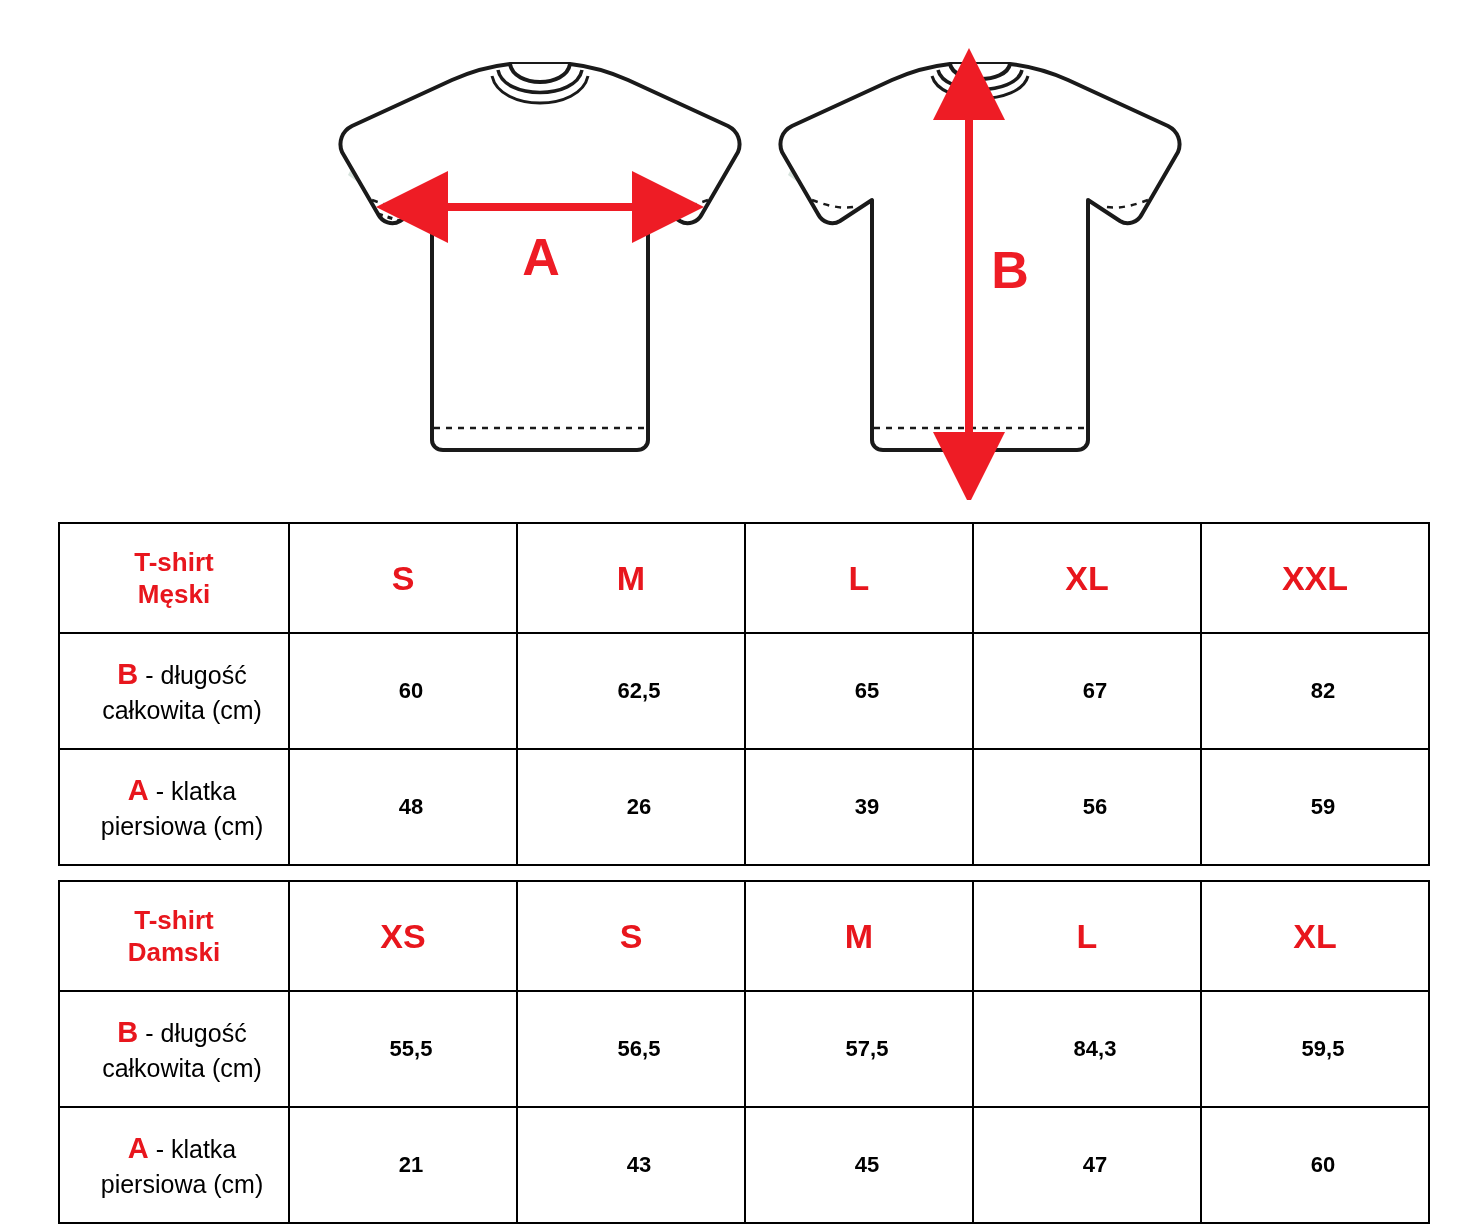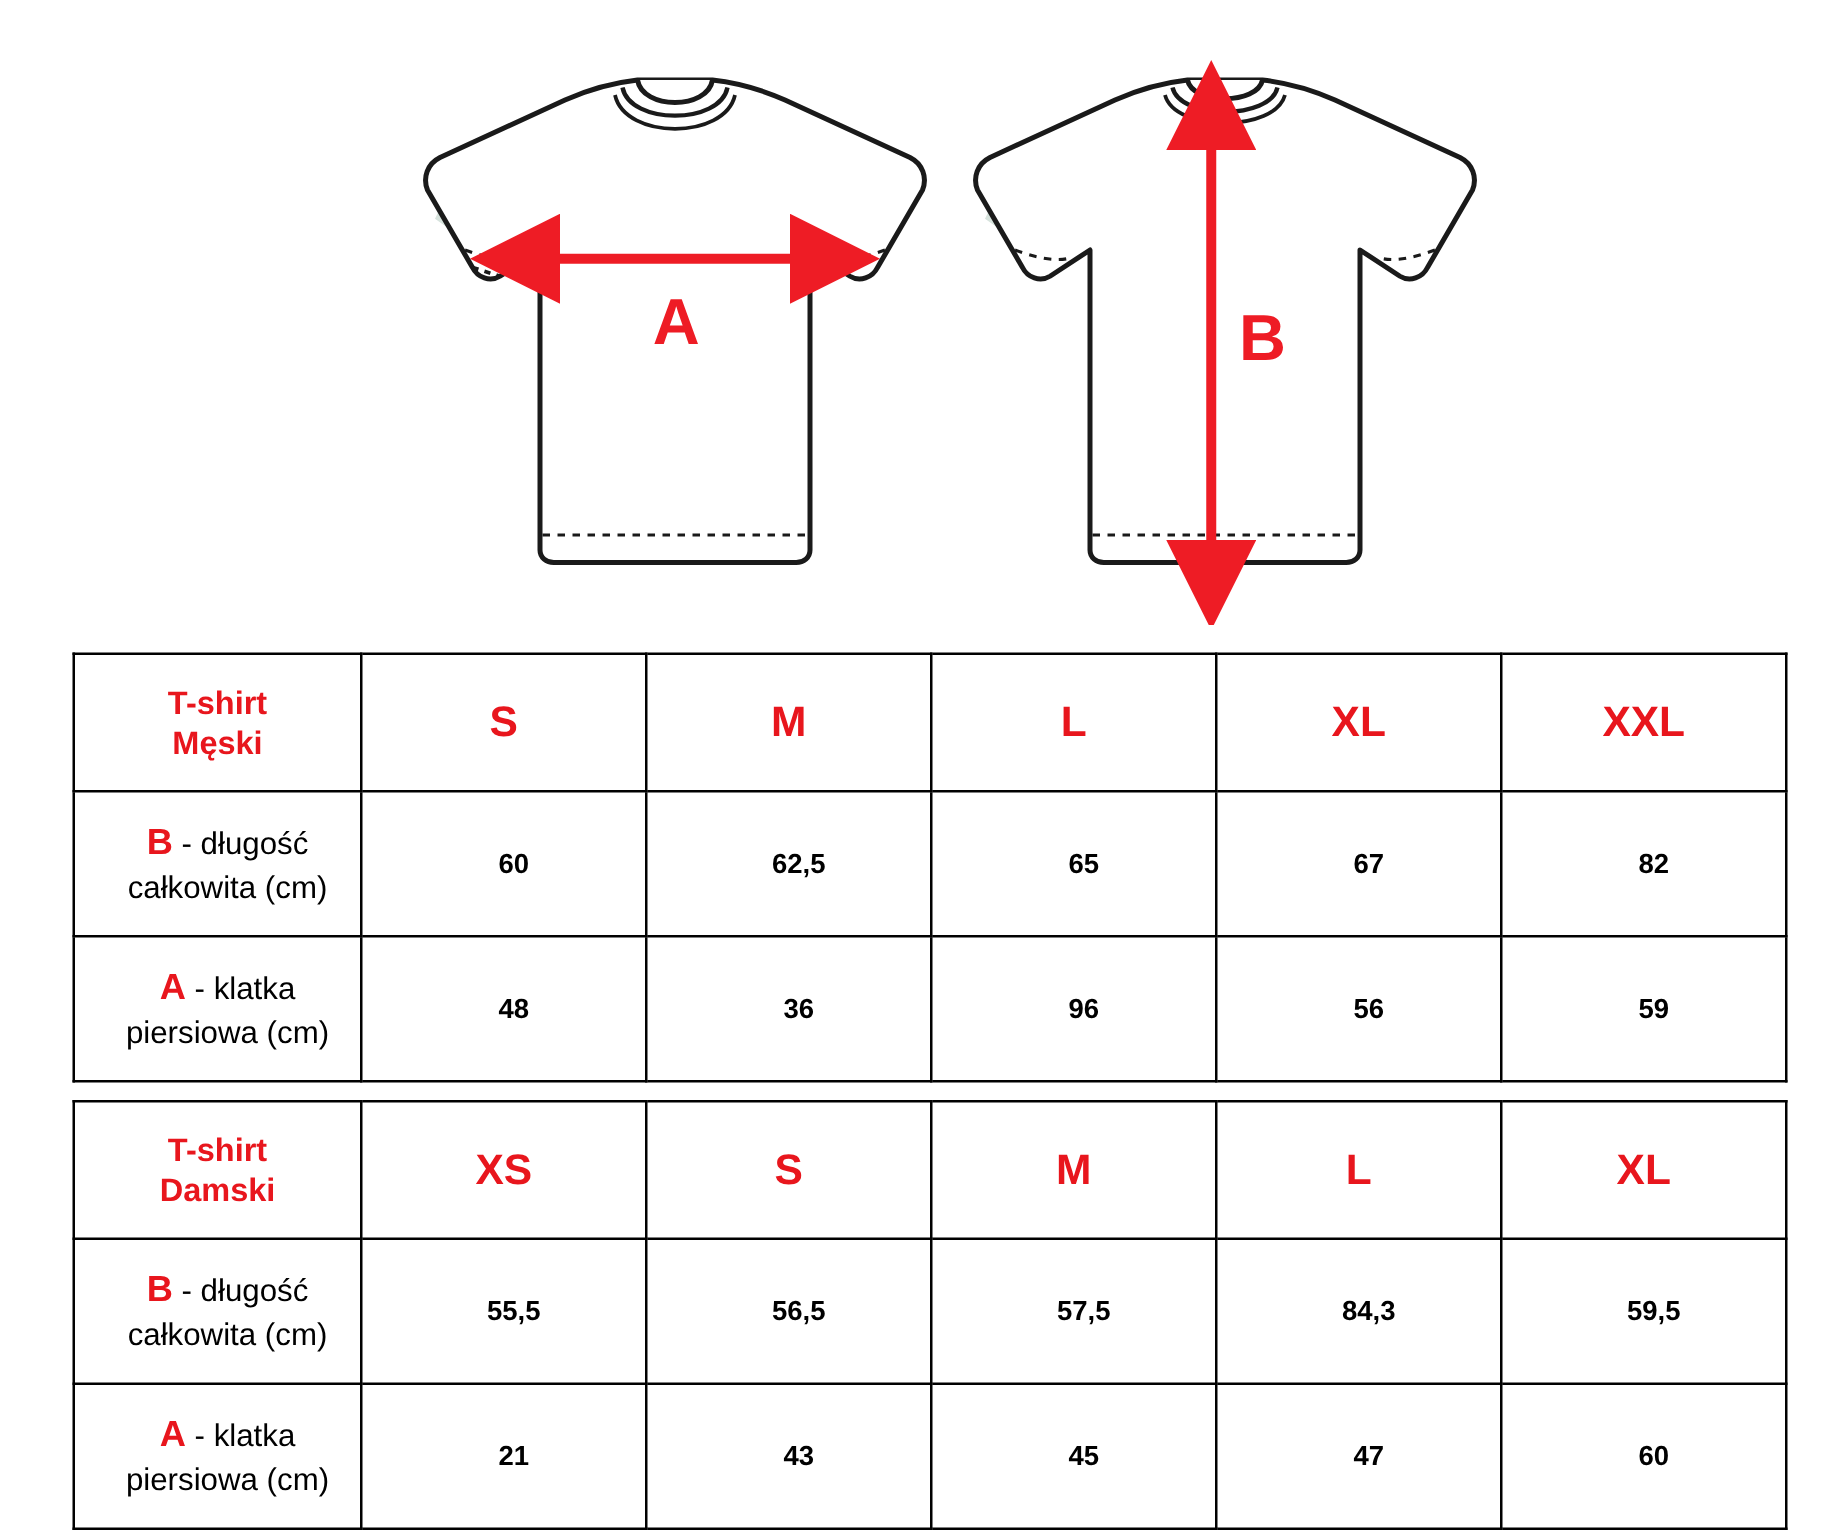--- a/index.html
+++ b/index.html
@@ -208,22 +208,22 @@
       <td class="value">82</td>
     </tr>
     <tr class="row-data">
       <td class="col-label">
         <div class="meas-label">
           <span class="letter">A</span><span> - klatka</span><br>
           <span>piersiowa (cm)</span>
         </div>
       </td>
       <td class="value">48</td>
-      <td class="value">36</td>
-      <td class="value">96</td>
+      <td class="value">26</td>
+      <td class="value">39</td>
       <td class="value">56</td>
       <td class="value">59</td>
     </tr>
   </tbody>
     </table>
 
   <table class="size-table women">
     <tbody>
         <tr class="row-head">
       <td class="col-label">

